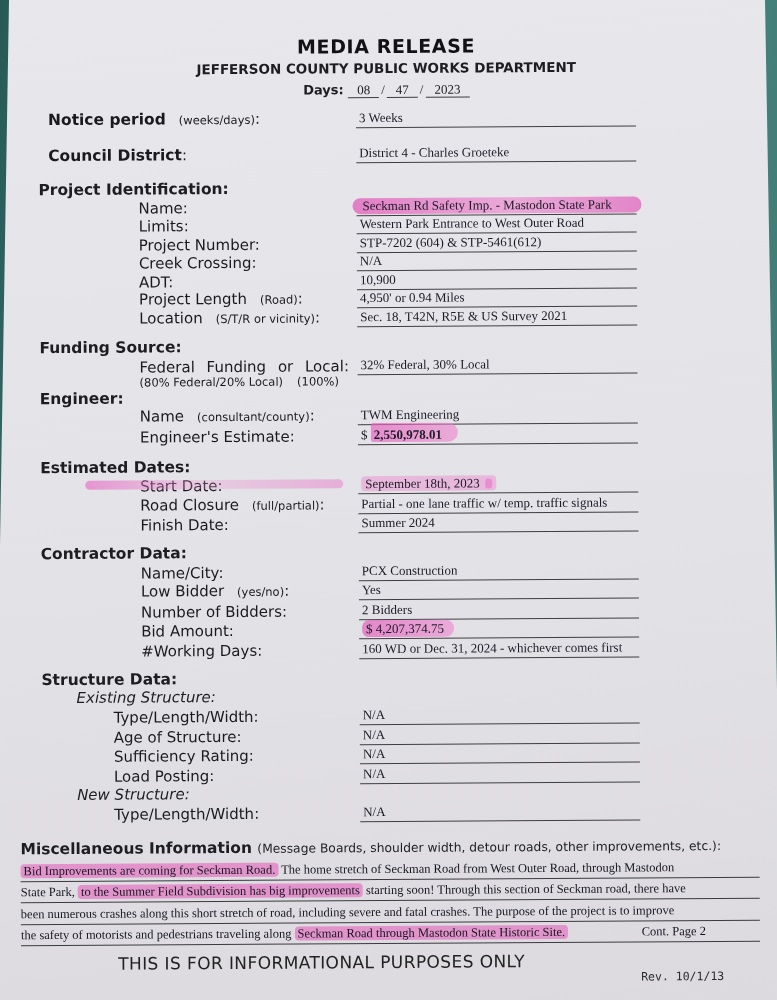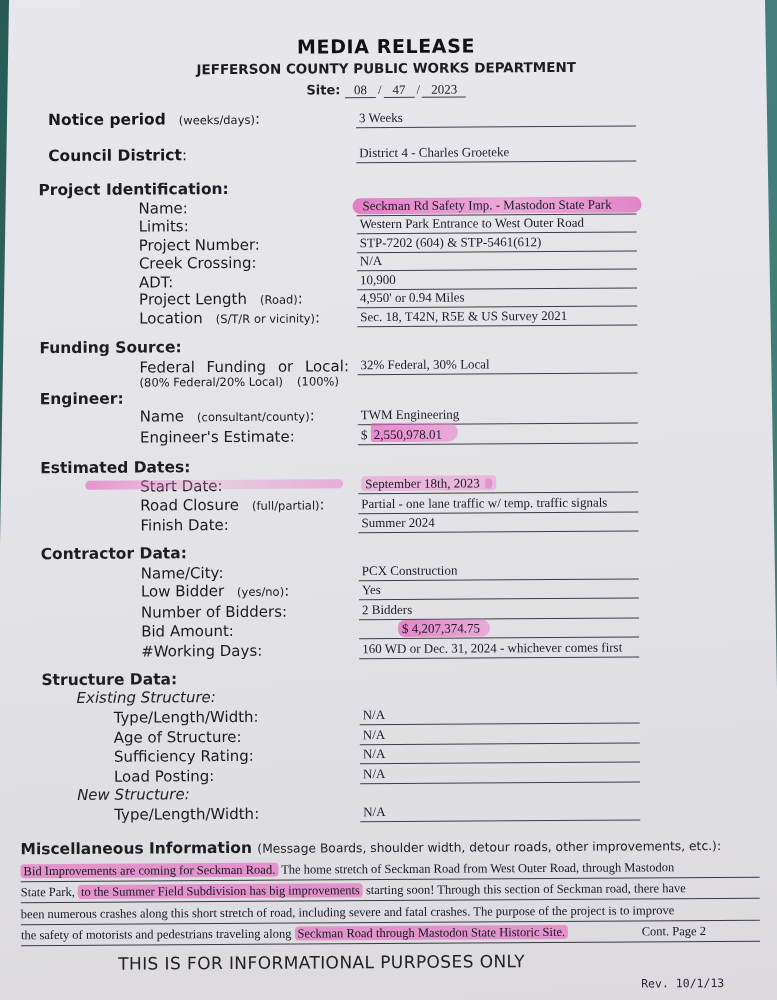--- a/index.html
+++ b/index.html
@@ -47,56 +47,56 @@
   .mt15{margin-top:15px;} .mt16{margin-top:16px;} .mt3{margin-top:3px;}
   
   .funding-label { display:flex; flex-direction:column; }
   .funding-main { font-size:15px; line-height:17px; word-spacing:7px; }
   .funding-sub { display:flex; gap:14px; font-size:11.5px; line-height:13px; }
   .funding .fvalue { align-self:flex-start; height:17px; display:flex; align-items:flex-end; }
   
   .hl-name { display:block; margin:0 -7px; padding:0 10px; border-radius:8px;
     background: linear-gradient(90deg,rgba(224,88,184,.72),rgba(238,126,204,.58) 55%,rgba(224,88,184,.68)); }
   .hl-money { background: linear-gradient(90deg,rgba(230,100,192,.68),rgba(238,130,206,.58));
-    border-radius:3px 12px 12px 3px; padding:4px 16px 0 3px; }
+    border-radius:3px 12px 12px 3px; padding:4px 16px 0 3px;font-weight:bold; }
   .hl-bid { background: linear-gradient(90deg,rgba(228,96,188,.7),rgba(240,134,208,.6));
-    border-radius:8px 10px 10px 8px; padding:1px 10px 1px 4px;margin-left:36px; }
+    border-radius:8px 10px 10px 8px; padding:1px 10px 1px 4px; }
   .hl-start { background:rgba(238,132,206,.45); border-radius:4px; padding:0 4px; }
   .hl-start::after { content:""; display:inline-block; width:7px; height:10px; margin-left:6px;
     background:rgba(232,110,196,.55); border-radius:3px; vertical-align:-1px; }
   .streak { position:absolute; left:85px; bottom:6px; width:258px; height:9px; border-radius:6px;
     background: linear-gradient(90deg,rgba(230,102,194,.62),rgba(238,146,210,.26) 45%,rgba(232,118,200,.48));
     pointer-events:none; }
   .hl-inline { background:rgba(229,98,189,.6); border-radius:4px; padding:0 3px; }
   
   .misc { margin:16px 20px 0 18px; }
   .misc-head { font-size:15.5px; font-weight:bold; line-height:19px; white-space:nowrap; }
   .mh-hint { font-weight:normal; font-size:12.3px; }
   .mline { display:flex; align-items:flex-end; height:21.5px; padding-bottom:2px;
     border-bottom:1.3px solid #3a3a40; font-family:"Liberation Serif", serif;
     font-size:12.5px; white-space:nowrap; color:#16161f; }
   .mtail { margin-left:auto; margin-right:54px; }
   
   .footer { display:flex; align-items:baseline; margin-top:8px; }
   .foot-note { margin-left:115px; font-size:17px; letter-spacing:.4px; color:#222; }
   .foot-rev { margin-left:auto; margin-right:56px; font-family:"DejaVu Sans Mono", monospace;
-    font-size:11.5px; position:relative; top:21px; color:#2a2a30; }
+    font-size:11.5px; position:relative; top:14px; color:#2a2a30; }
   .currency { font-family:"Liberation Serif", serif; }
 </style>
 </head>
 <body>
 
 <div class="paper"></div>
 <div class="sheet">
 
   <div class="hdr">
     <div class="title">MEDIA RELEASE</div>
     <div class="subtitle">JEFFERSON COUNTY PUBLIC WORKS DEPARTMENT</div>
     <div class="dateline">
-      <span>Site:</span>
+      <span>Days:</span>
       <span class="dv">08</span><span class="sl">/</span><span class="dv">47</span><span class="sl">/</span><span class="dv">2023</span>
     </div>
   </div>
 
   <div class="frow h20 mt8">
     <div class="sp50"></div>
     <div class="flabel lw-top"><span class="blabel">Notice period</span><span class="fhint">(weeks/days)</span><span>:</span></div>
     <div class="fvalue"><span>3 Weeks</span></div>
   </div>
 

